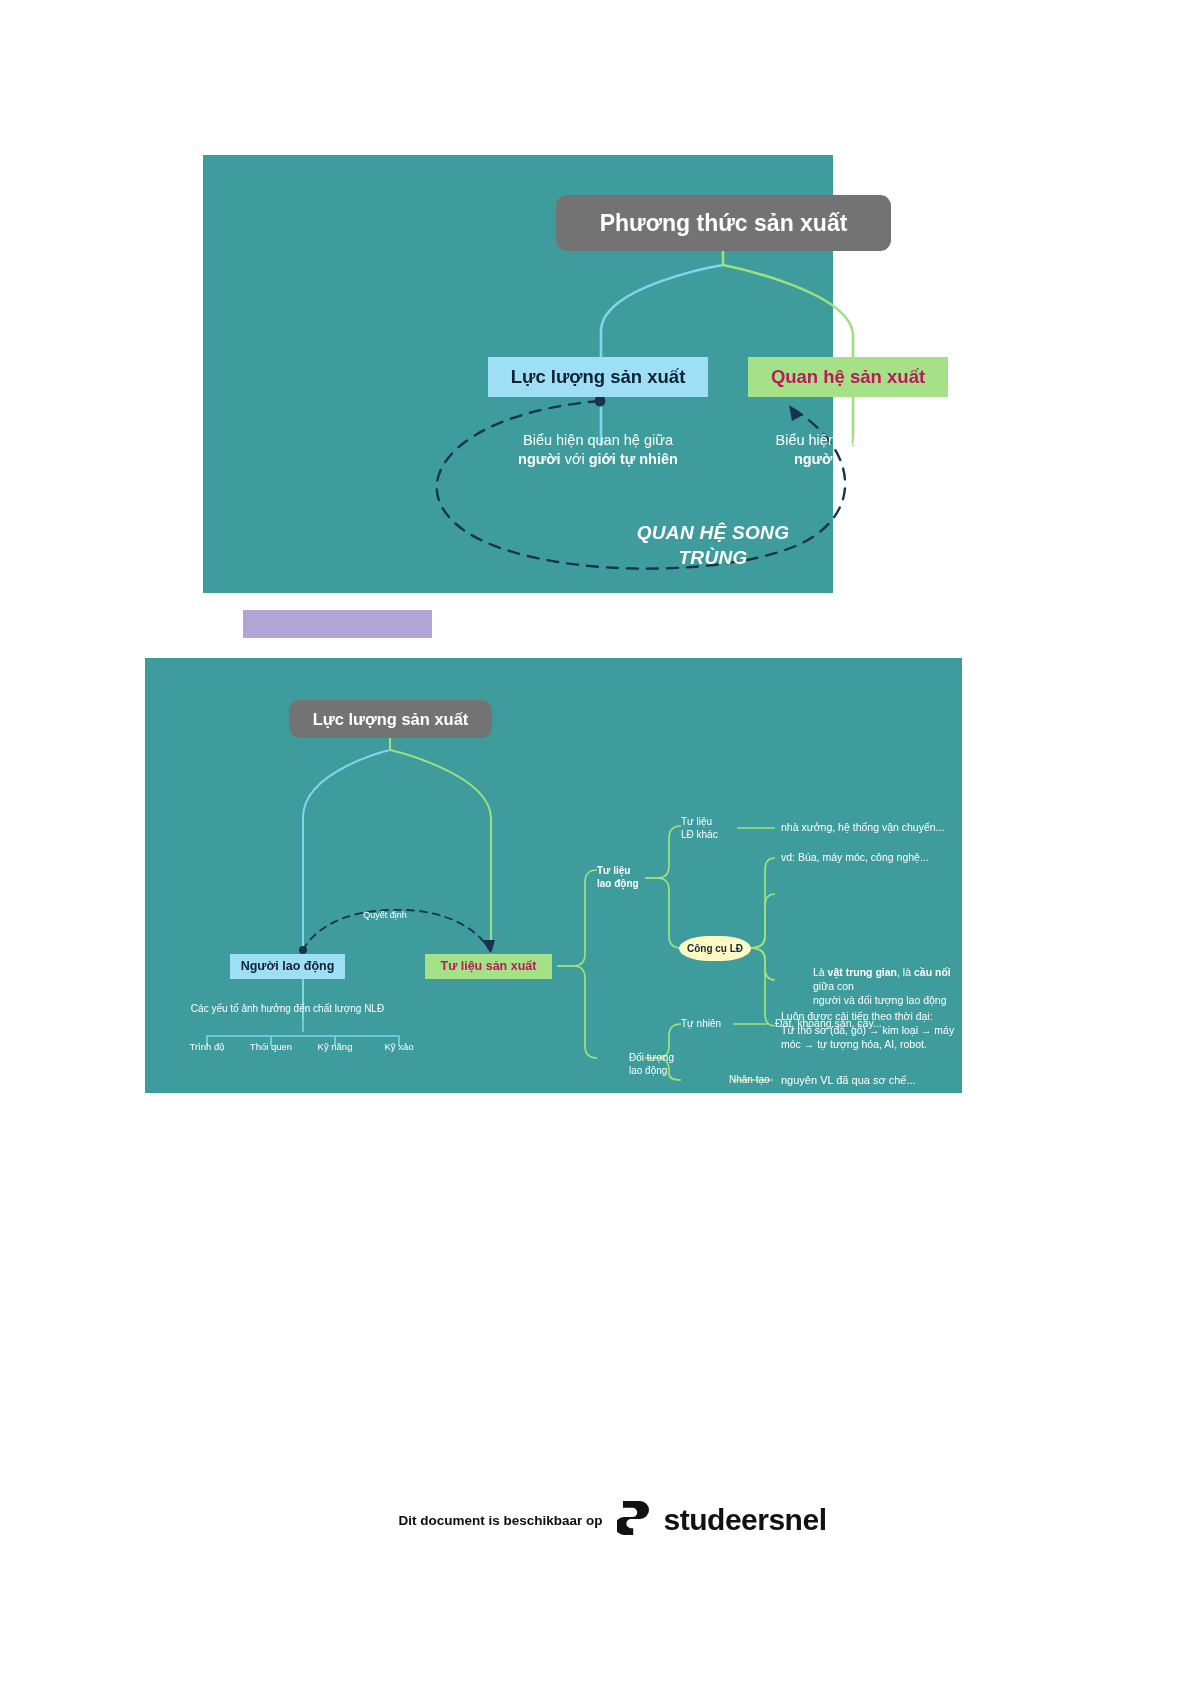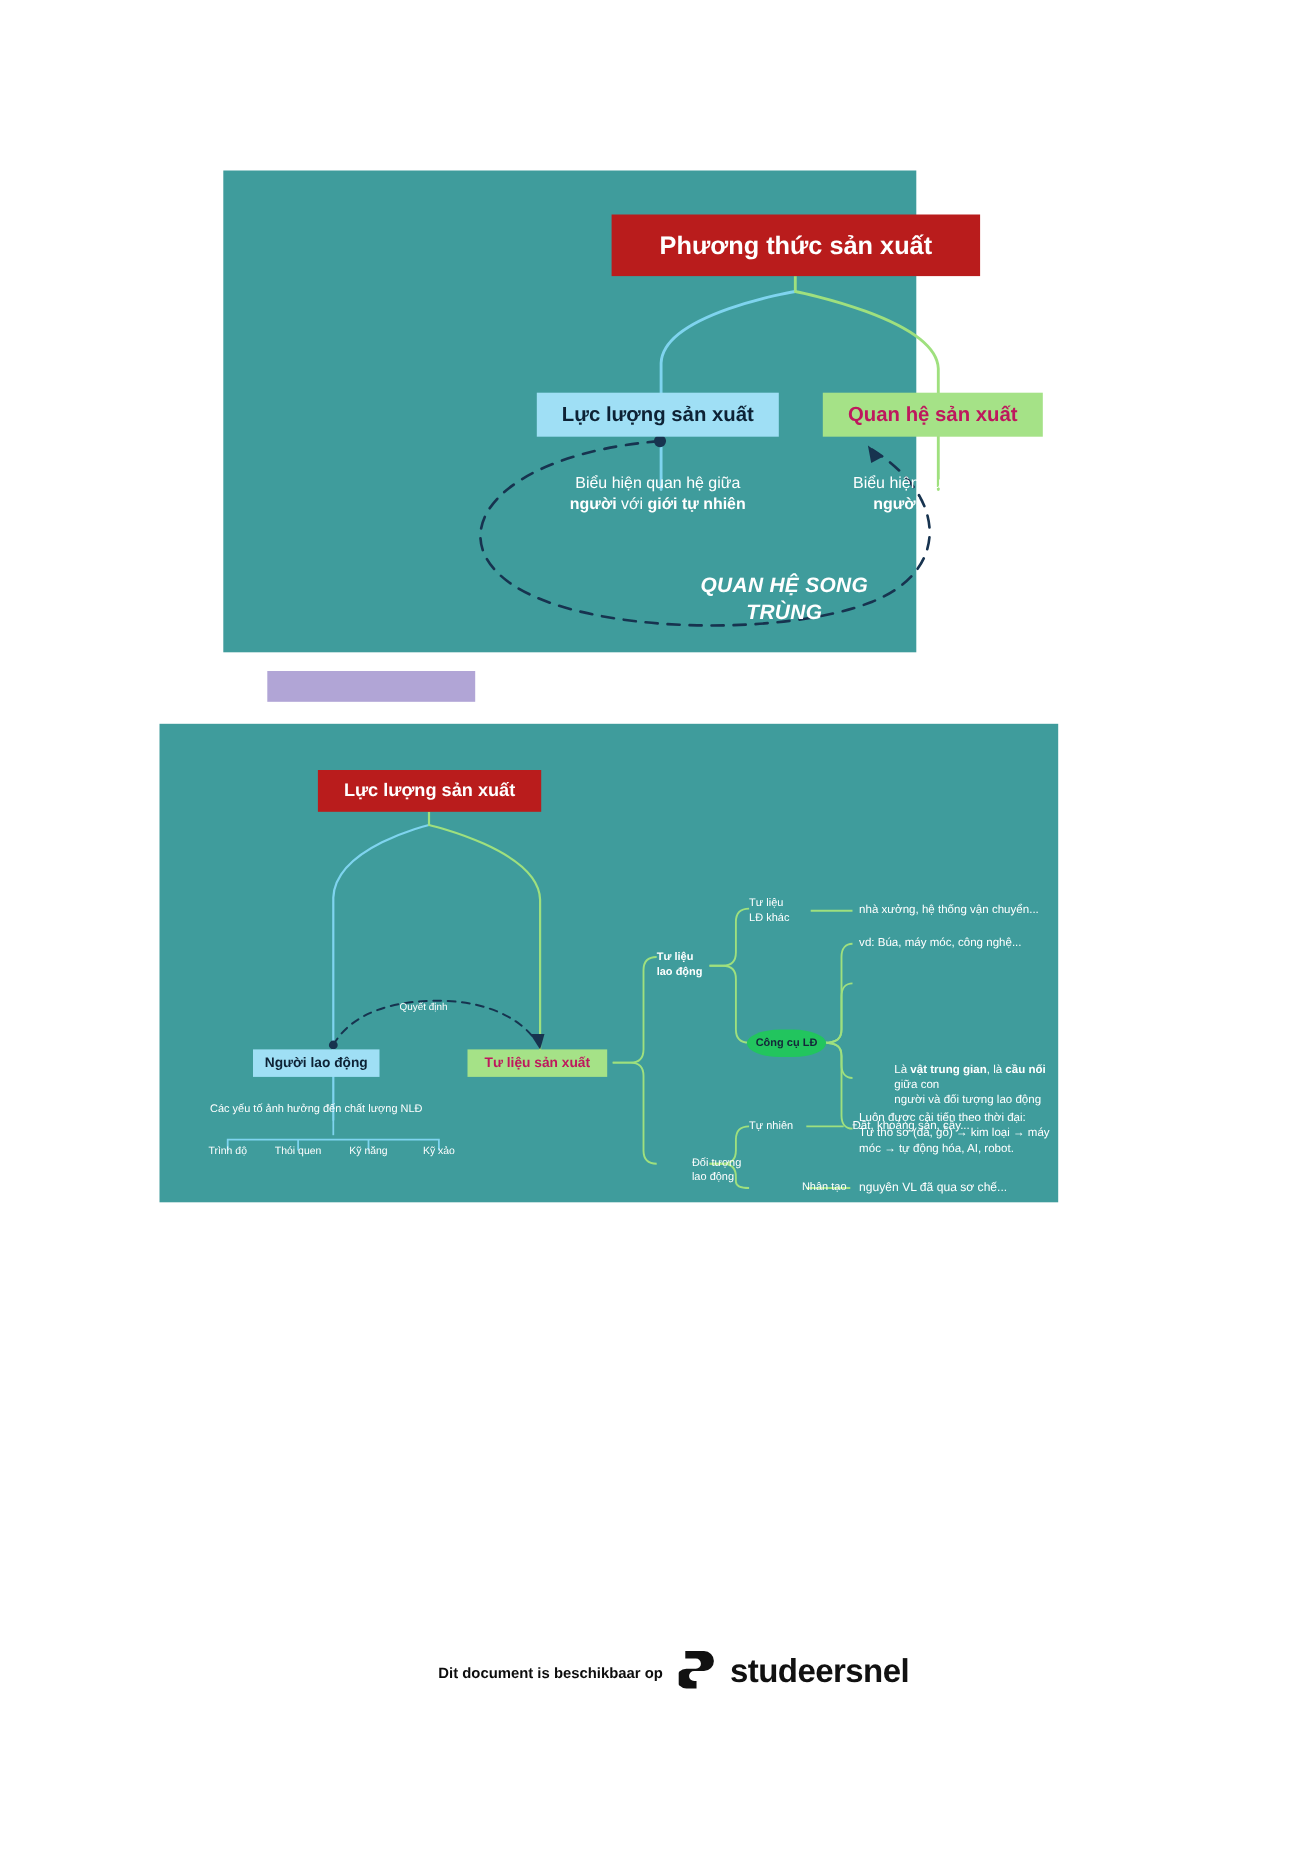--- a/index.html
+++ b/index.html
@@ -18,21 +18,21 @@
   .canvas svg { position:absolute; left:0; top:0; width:100%; height:100%; overflow:visible; }
 
   .node {
     position:absolute;
     display:flex; align-items:center; justify-content:center;
     font-weight:bold;
     text-align:center;
     line-height:1.15;
     white-space:nowrap;
   }
-  .node.navy { background:#b91c1c; color:#ffffff; }
+  .node.navy { background:#737373; color:#ffffff;border-radius:11px; }
   .node.blue { background:#9fdff5; color:#0d2235; }
   .node.green{ background:#a5e287; color:#be185d; }
 
   .txt { position:absolute; color:#ffffff; line-height:1.3; }
   .txt b { font-weight:bold; }
 
   
   #d1 { left:203px; top:155px; width:630px; height:438px; }
   #d1 .title { left:353px; top:40px; width:335px; height:56px; font-size:23px; }
   #d1 .n-llsx { left:285px; top:202px; width:220px; height:40px; font-size:18.5px; }
@@ -57,21 +57,21 @@
   #d2 .leaf { position:absolute; top:383px; font-size:9.5px; color:#fff; text-align:center; }
 
   
   #d2 .rt { position:absolute; color:#ffffff; line-height:1.32; }
   #d2 .rt.b { font-weight:bold; }
   #d2 .rt b { font-weight:bold; }
 
   .pill {
     position:absolute; display:flex; align-items:center; justify-content:center;
     color:#14263a; font-weight:bold; font-size:10px;
-    background:#22c55e; border-radius:50%/60%;
+    background:#fef9c3; border-radius:50%/60%;
   }
 
   
   #footer { position:absolute; left:16px; top:1480px; width:1193px; height:80px;
             display:flex; align-items:center; justify-content:center; gap:14px; }
   #footer .f-text { font-size:13.5px; font-weight:bold; color:#0d0d0d; }
   #footer .brand { display:flex; align-items:center; gap:9px; }
   #footer .brand-name { font-size:30px; font-weight:bold; color:#111111; letter-spacing:-0.5px; }
 </style>
 </head>
@@ -202,21 +202,21 @@
     <div class="rt" style="left:636px;top:193px;font-size:10.5px;">
         <div><span>vd: Búa, máy móc, công nghệ...</span></div>
       </div>
     <div class="rt" style="left:668px;top:308px;font-size:10.5px;">
         <div><span>Là </span><b>vật trung gian</b><span>, là </span><b>cầu nối</b><span> giữa con</span></div>
         <div><span>người và đối tượng lao động</span></div>
       </div>
     <div class="rt" style="left:636px;top:352px;font-size:10.5px;">
         <div><span>Luôn được cải tiến theo thời đại:</span></div>
         <div><span>Từ thô sơ (đá, gỗ) → kim loại → máy</span></div>
-        <div><span>móc → tự động hóa, AI, robot.</span></div>
+        <div><span>móc → tự tượng hóa, AI, robot.</span></div>
       </div>
 
     <div class="rt" style="left:536px;top:359px;font-size:10px;">Tự nhiên</div>
     <div class="rt" style="left:630px;top:359px;font-size:10.5px;">Đất, khoáng sản, cây...</div>
     <div class="rt" style="left:536px;top:415px;font-size:10px;margin-left:48px;">Nhân tạo</div>
     <div class="rt" style="left:636px;top:415px;font-size:11px;">nguyên VL đã qua sơ chế...</div>
   </div>
 
   <div id="footer">
     <span class="f-text">Dit document is beschikbaar op</span>

